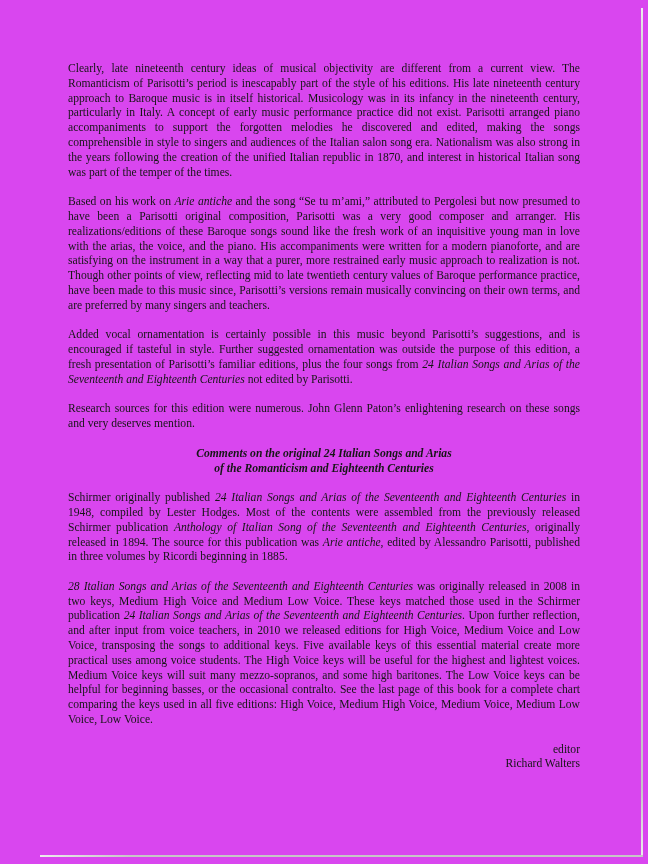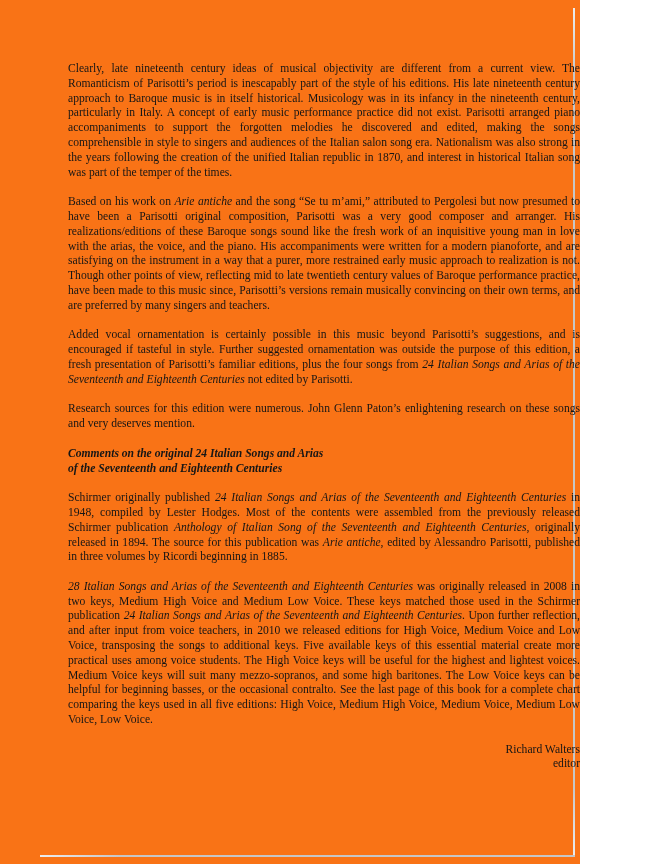--- a/index.html
+++ b/index.html
@@ -2,23 +2,23 @@
 <html><head>
 <meta charset="utf-8">
 <style>
   html, body {
     margin: 0;
     padding: 0;
     background: #ffffff;
   }
   .page {
     position: relative;
-    width: 580px;
+    width: 648px;
     height: 864px;
-    background: #f97316;
+    background: #d946ef;
     overflow: hidden;
     font-family: "Liberation Serif", serif;
     color: #161616;
   }
   
   .edge-right {
     position: absolute;
     right: 5px;
     top: 8px;
     width: 2px;
@@ -39,21 +39,21 @@
     top: 62px;
     width: 512px;
     font-size: 11.6px;
     line-height: 14.8px;
     text-align: justify;
   }
   .content p {
     margin: 0 0 14.8px 0;
   }
   .section-heading {
-    text-align: left;
+    text-align: center;
     font-weight: bold;
     font-style: italic;
     margin: 6px 0 14.8px 0;
   }
   .section-heading div {
     line-height: 14.8px;
   }
   .signature {
     text-align: right;
     margin-top: 1px;
@@ -69,24 +69,24 @@
   <div class="edge-bottom"></div>
 
   <div class="content">
     <p><span>Clearly, late nineteenth century ideas of musical objectivity are different from a current view. The Romanticism of Parisotti’s period is inescapably part of the style of his editions. His late nineteenth century approach to Baroque music is in itself historical. Musicology was in its infancy in the nineteenth century, particularly in Italy. A concept of early music performance practice did not exist. Parisotti arranged piano accompaniments to support the forgotten melodies he discovered and edited, making the songs comprehensible in style to singers and audiences of the Italian salon song era. Nationalism was also strong in the years following the creation of the unified Italian republic in 1870, and interest in historical Italian song was part of the temper of the times.</span></p>
     <p><span>Based on his work on </span><em>Arie antiche</em><span> and the song “Se tu m’ami,” attributed to Pergolesi but now presumed to have been a Parisotti original composition, Parisotti was a very good composer and arranger. His realizations/editions of these Baroque songs sound like the fresh work of an inquisitive young man in love with the arias, the voice, and the piano. His accompaniments were written for a modern pianoforte, and are satisfying on the instrument in a way that a purer, more restrained early music approach to realization is not. Though other points of view, reflecting mid to late twentieth century values of Baroque performance practice, have been made to this music since, Parisotti’s versions remain musically convincing on their own terms, and are preferred by many singers and teachers.</span></p>
     <p><span>Added vocal ornamentation is certainly possible in this music beyond Parisotti’s suggestions, and is encouraged if tasteful in style. Further suggested ornamentation was outside the purpose of this edition, a fresh presentation of Parisotti’s familiar editions, plus the four songs from </span><em>24 Italian Songs and Arias of the Seventeenth and Eighteenth Centuries</em><span> not edited by Parisotti.</span></p>
     <p><span>Research sources for this edition were numerous. John Glenn Paton’s enlightening research on these songs and very deserves mention.</span></p>
 
     <div class="section-heading">
       <div>Comments on the original 24 Italian Songs and Arias</div>
-      <div>of the Seventeenth and Eighteenth Centuries</div>
+      <div>of the Romanticism and Eighteenth Centuries</div>
     </div>
 
     <p><span>Schirmer originally published </span><em>24 Italian Songs and Arias of the Seventeenth and Eighteenth Centuries</em><span> in 1948, compiled by Lester Hodges. Most of the contents were assembled from the previously released Schirmer publication </span><em>Anthology of Italian Song of the Seventeenth and Eighteenth Centuries</em><span>, originally released in 1894. The source for this publication was </span><em>Arie antiche</em><span>, edited by Alessandro Parisotti, published in three volumes by Ricordi beginning in 1885.</span></p>
     <p><em>28 Italian Songs and Arias of the Seventeenth and Eighteenth Centuries</em><span> was originally released in 2008 in two keys, Medium High Voice and Medium Low Voice. These keys matched those used in the Schirmer publication </span><em>24 Italian Songs and Arias of the Seventeenth and Eighteenth Centuries</em><span>. Upon further reflection, and after input from voice teachers, in 2010 we released editions for High Voice, Medium Voice and Low Voice, transposing the songs to additional keys. Five available keys of this essential material create more practical uses among voice students. The High Voice keys will be useful for the highest and lightest voices. Medium Voice keys will suit many mezzo-sopranos, and some high baritones. The Low Voice keys can be helpful for beginning basses, or the occasional contralto. See the last page of this book for a complete chart comparing the keys used in all five editions: High Voice, Medium High Voice, Medium Voice, Medium Low Voice, Low Voice.</span></p>
 
     <div class="signature">
+      <div>editor</div>
       <div>Richard Walters</div>
-      <div>editor</div>
     </div>
   </div>
 </div>
 
 </body></html>

